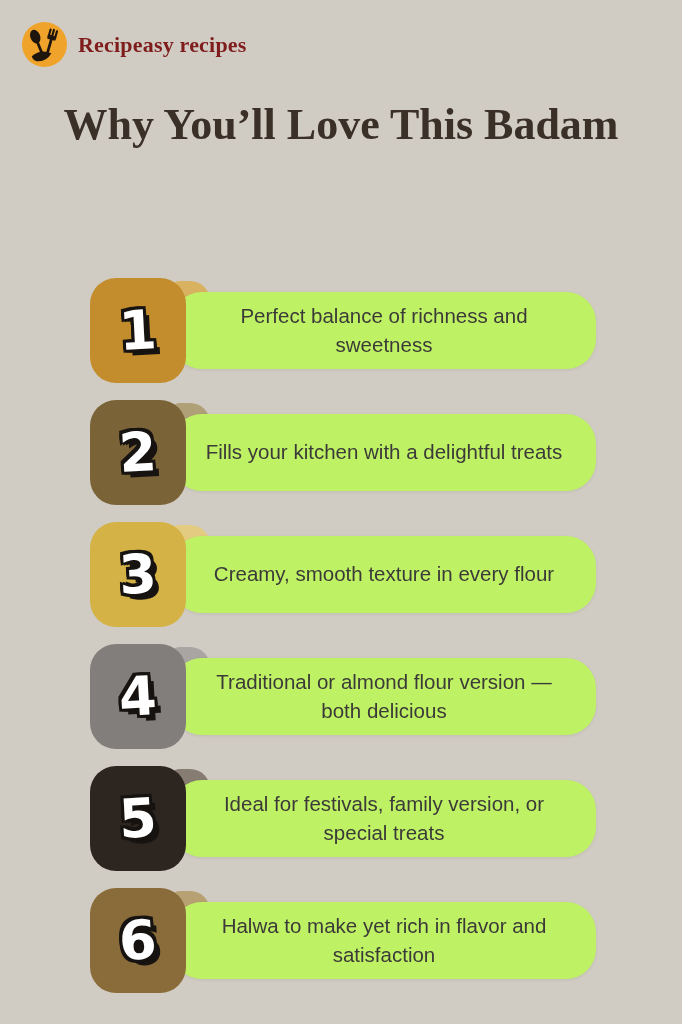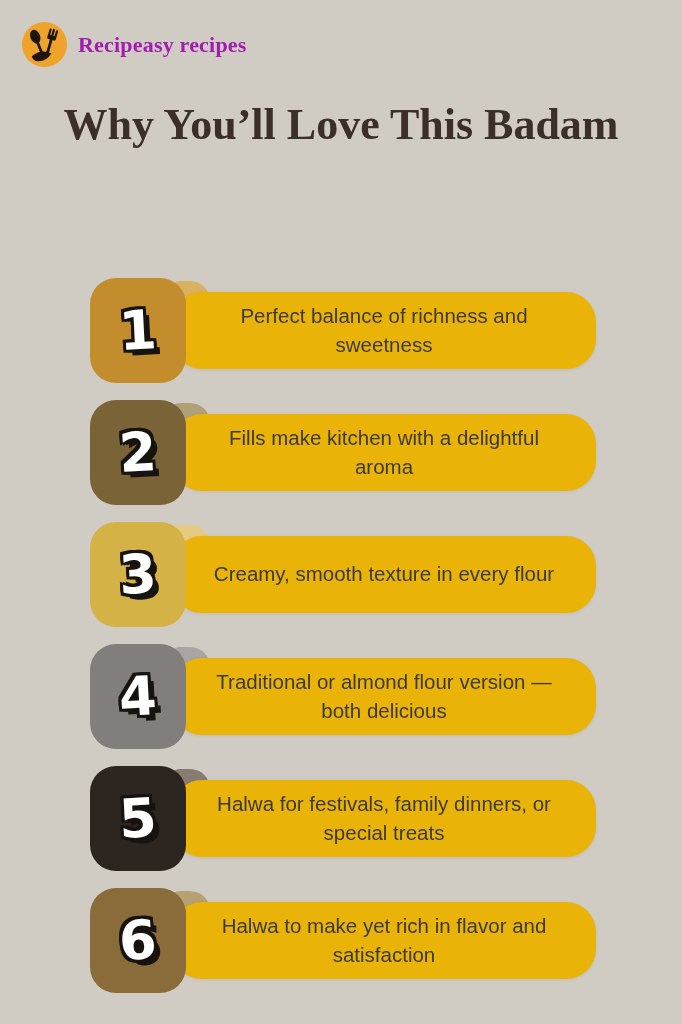--- a/index.html
+++ b/index.html
@@ -18,21 +18,21 @@
   
   .brand {
     position: absolute; top: 21px; left: 21px;
     display: flex; align-items: center; gap: 10px;
   }
   .logo { width: 47px; height: 47px; display: block; }
   .brand-name {
     font-family: "Liberation Serif", serif;
     font-weight: bold;
     font-size: 22px;
-    color: #a21caf;
+    color: #7f1d1d;
     letter-spacing: 0.2px;
   }
 
   
   .title {
     position: absolute; top: 88px; left: 0; right: 0;
     margin: 8px;
     text-align: center;
     font-family: "Liberation Serif", serif;
     font-weight: bold;
@@ -54,21 +54,21 @@
   .curl {
     position: absolute; z-index: 1;
     left: 78px; top: 3px;
     width: 42px; height: 50px;
     border-radius: 12px 20px 0 0;
   }
   .pill {
     position: absolute; z-index: 2;
     left: 82px; right: 0; top: 14px;
     height: 77px;
-    background: #eab308;
+    background: #bef264;
     border-radius: 30px;
     box-shadow: 0 1px 3px rgba(60,50,40,0.10);
     display: flex; align-items: center; justify-content: center;
     padding: 0 26px; box-sizing: border-box;
     text-align: center;
   }
   .pill-text {
     font-size: 20.5px;
     line-height: 1.38;
     color: #3c3a38;
@@ -134,21 +134,21 @@
         <span class="pill-text">Perfect balance of richness and sweetness</span>
       </div>
       <div class="tile" style="background: rgb(195, 141, 46);">
         <span class="num">1</span>
       </div>
     </div>
 
     <div class="row">
       <div class="curl" style="background: rgb(176, 160, 120);"></div>
       <div class="pill">
-        <span class="pill-text">Fills make kitchen with a delightful aroma</span>
+        <span class="pill-text">Fills your kitchen with a delightful treats</span>
       </div>
       <div class="tile" style="background: rgb(122, 99, 55);">
         <span class="num">2</span>
       </div>
     </div>
 
     <div class="row">
       <div class="curl" style="background: rgb(227, 204, 129);"></div>
       <div class="pill">
         <span class="pill-text">Creamy, smooth texture in every flour</span>
@@ -164,21 +164,21 @@
         <span class="pill-text">Traditional or almond flour version — both delicious</span>
       </div>
       <div class="tile" style="background: rgb(129, 126, 124);">
         <span class="num">4</span>
       </div>
     </div>
 
     <div class="row">
       <div class="curl" style="background: rgb(134, 124, 113);"></div>
       <div class="pill">
-        <span class="pill-text">Halwa for festivals, family dinners, or special treats</span>
+        <span class="pill-text">Ideal for festivals, family version, or special treats</span>
       </div>
       <div class="tile" style="background: rgb(45, 38, 32);">
         <span class="num">5</span>
       </div>
     </div>
 
     <div class="row">
       <div class="curl" style="background: rgb(183, 161, 115);"></div>
       <div class="pill">
         <span class="pill-text">Halwa to make yet rich in flavor and satisfaction</span>

